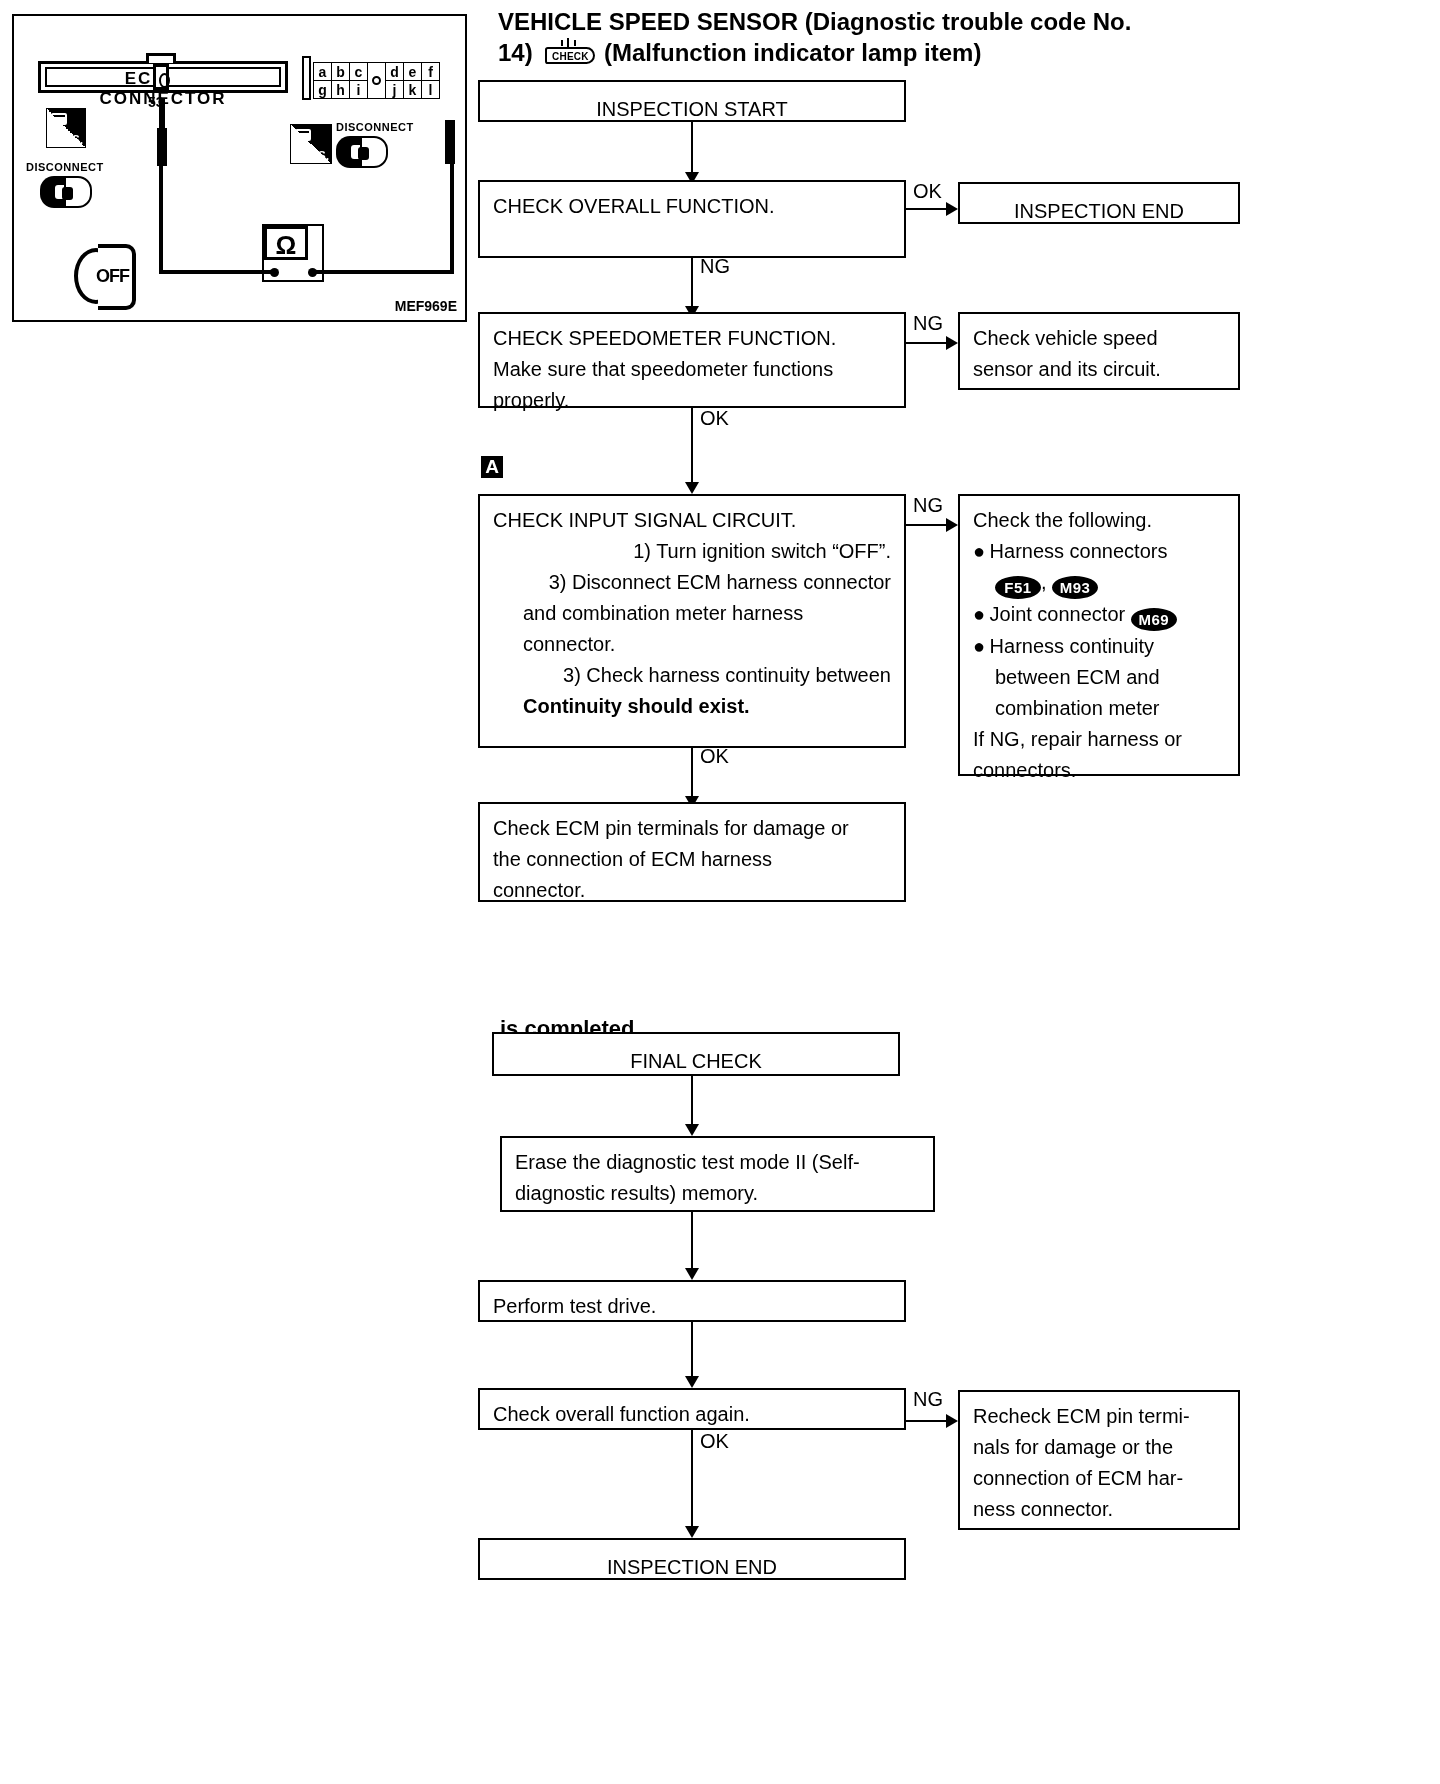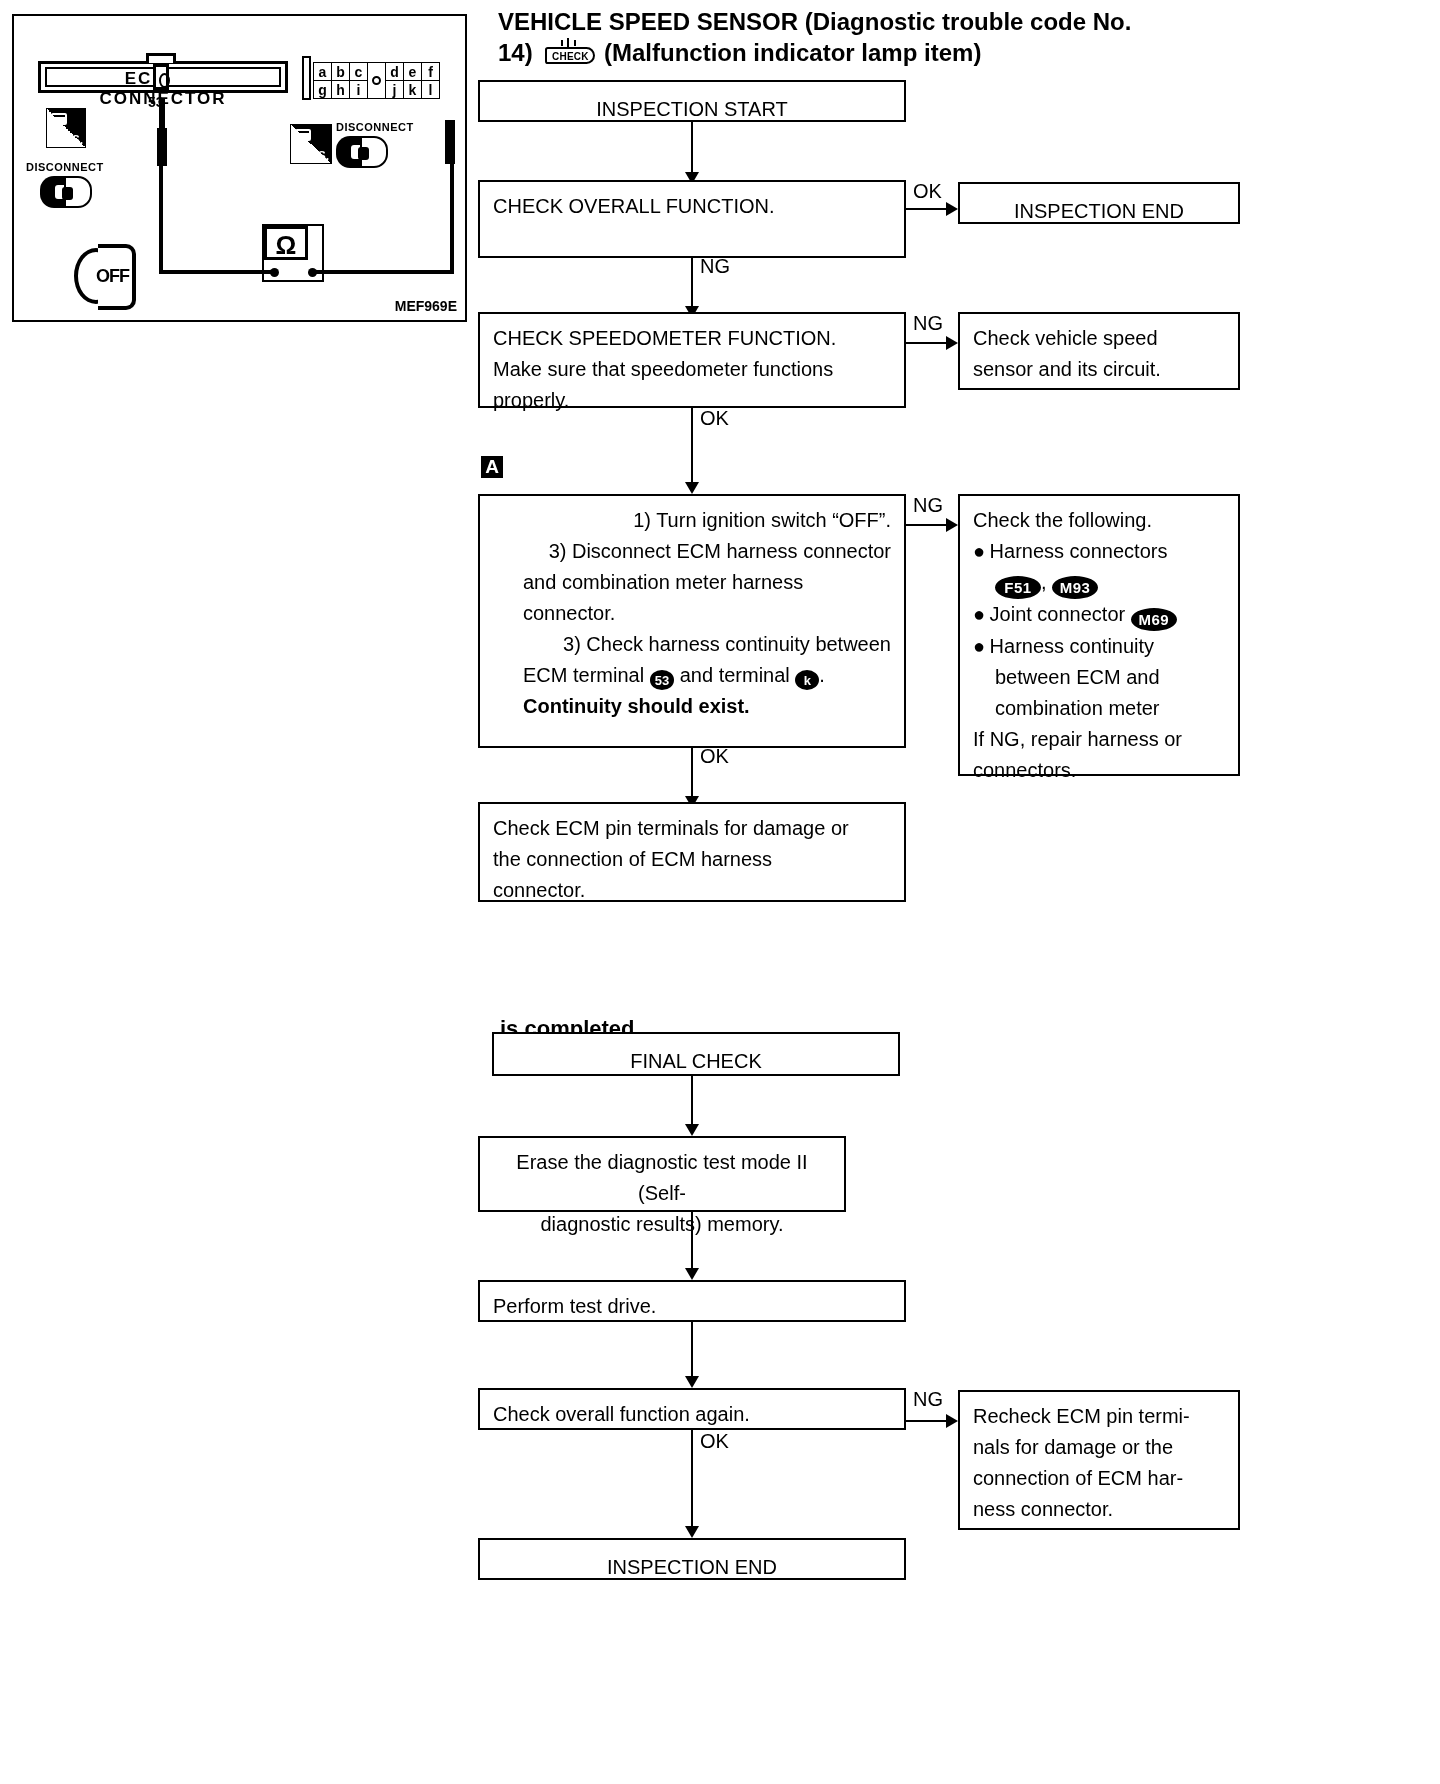--- a/index.html
+++ b/index.html
@@ -321,31 +321,26 @@
   <span>sensor and its circuit.</span>
 </div>
 
 <div class="vline" style="left:691px; top:408px; height:82px;"></div>
 <div class="lbl" style="left:700px; top:407px;">OK</div>
 <div class="arrow-down" style="left:685px; top:482px;"></div>
 
 <div class="tag-a" style="left:481px; top:456px;">A</div>
 
 <div class="box" style="left:478px; top:494px; width:428px; height:254px;">
+  <span class="li">CHECK INPUT SIGNAL CIRCUIT.</span>
   <span class="hang">1) Turn ignition switch “OFF”.</span>
   <span class="hang">3) Disconnect ECM harness connector</span>
   <span class="hang2">and combination meter harness</span>
   <span class="hang2">connector.</span>
   <span class="hang">3) Check harness continuity between</span>
-  <span class="hang2">
-    <span>ECM terminal</span>
-    <span class="term-circ">53</span>
-    <span>and terminal</span>
-    <span class="term-circ">k</span><span>.</span>
-  </span>
   <span class="hang2 bold">Continuity should exist.</span>
 </div>
 
 <div class="lbl" style="left:913px; top:494px;">NG</div>
 <div class="hline" style="left:906px; top:524px; width:45px;"></div>
 <div class="arrow-right" style="left:946px; top:518px;"></div>
 
 <div class="box" style="left:958px; top:494px; width:282px; height:282px;">
   <span class="li">Check the following.</span>
   <span class="li">
@@ -383,21 +378,21 @@
 
 <div id="final-head">
   <br>
   <span>is completed.</span>
 </div>
 
 <div class="box center" style="left:478px; top:1032px; width:408px; height:44px;margin-left:14px;">FINAL CHECK</div>
 <div class="vline" style="left:691px; top:1076px; height:54px;"></div>
 <div class="arrow-down" style="left:685px; top:1124px;"></div>
 
-<div class="box" style="left:478px; top:1136px; width:368px; height:76px;text-align:center;">
+<div class="box" style="left:500px; top:1136px; width:435px; height:76px;">
   <span class="li">Erase the diagnostic test mode II (Self-</span>
   <span class="li">diagnostic results) memory.</span>
 </div>
 <div class="vline" style="left:691px; top:1212px; height:62px;"></div>
 <div class="arrow-down" style="left:685px; top:1268px;"></div>
 
 <div class="box" style="left:478px; top:1280px; width:428px; height:42px;">Perform test drive.</div>
 <div class="vline" style="left:691px; top:1322px; height:60px;"></div>
 <div class="arrow-down" style="left:685px; top:1376px;"></div>
 

